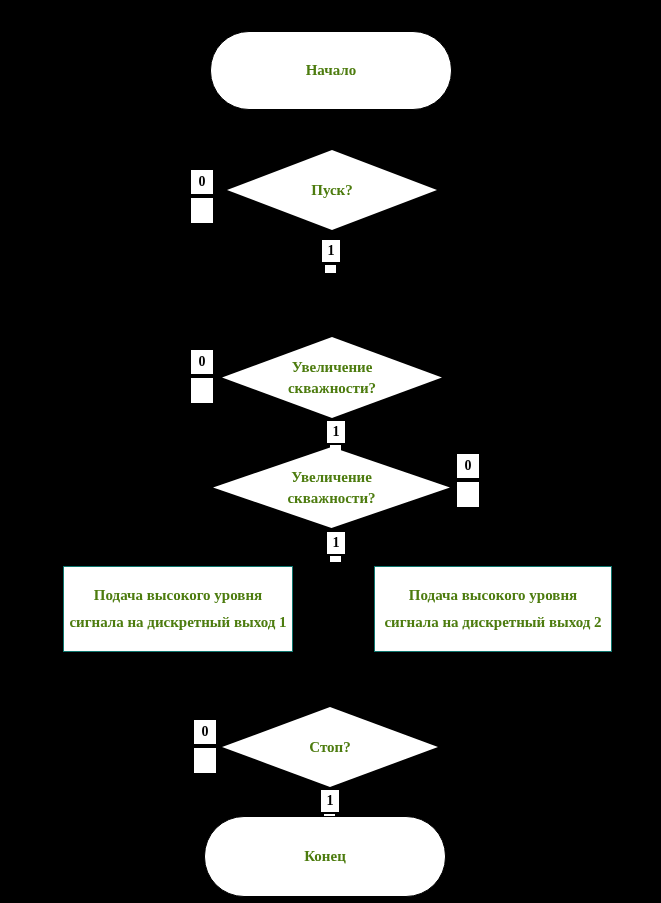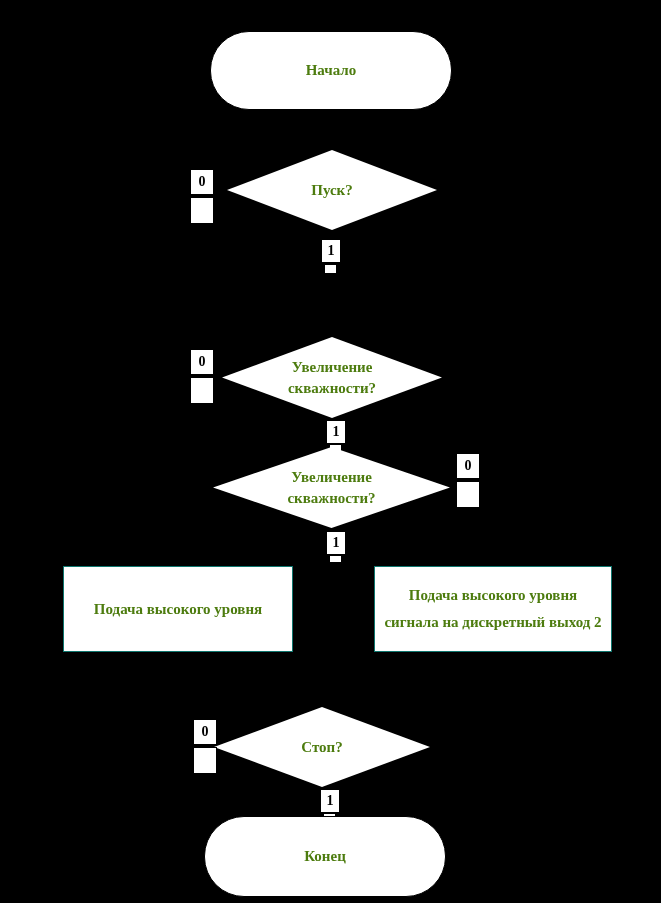--- a/index.html
+++ b/index.html
@@ -72,21 +72,21 @@
   #t-izm-no-ext   { left:190px; top:377px; width:24px;  height:27px; }
   #t-izm-yes      { left:326px; top:420px; width:20px;  height:24px; }
   #t-izm-yes-ext  { left:330px; top:445px; width:11px;  height:6px;  }
   #d-uvel         { left:213px; top:447px; width:237px; height:81px; }
   #t-uvel-no      { left:456px; top:453px; width:24px;  height:26px; }
   #t-uvel-no-ext  { left:456px; top:481px; width:24px;  height:27px; }
   #t-uvel-yes     { left:326px; top:531px; width:20px;  height:24px; }
   #t-uvel-yes-ext { left:330px; top:556px; width:11px;  height:6px;  }
   #p-out1         { left:63px;  top:566px; width:228px; height:84px; }
   #p-out2         { left:374px; top:566px; width:236px; height:84px; }
-  #d-stop         { left:214px; top:707px; width:216px; height:80px; }
+  #d-stop         { left:222px; top:707px; width:216px; height:80px; }
   #t-stop-no      { left:193px; top:719px; width:24px;  height:26px; }
   #t-stop-no-ext  { left:193px; top:747px; width:24px;  height:27px; }
   #t-stop-yes     { left:320px; top:789px; width:20px;  height:24px; }
   #t-stop-yes-ext { left:324px; top:814px; width:11px;  height:6px;  }
   #n-end          { left:204px; top:816px; width:240px; height:79px; border-radius:40px; }
 </style>
 </head>
 <body>
 
 <div class="canvas">
@@ -116,20 +116,21 @@
     <span>Увеличение</span>
     <span>скважности?</span>
   </div>
   <div class="tag digit" id="t-uvel-no">0</div>
   <div class="tag blank" id="t-uvel-no-ext"></div>
   <div class="tag digit" id="t-uvel-yes">1</div>
   <div class="tag sliver" id="t-uvel-yes-ext"></div>
 
   <div class="node process" id="p-out1">
     <span>Подача высокого уровня</span>
+    <span>сигнала на дискретный выход 1</span>
   </div>
 
   <div class="node process" id="p-out2">
     <span>Подача высокого уровня</span>
     <span>сигнала на дискретный выход 2</span>
   </div>
 
   <div class="node diamond" id="d-stop">
     <span>Стоп?</span>
   </div>

